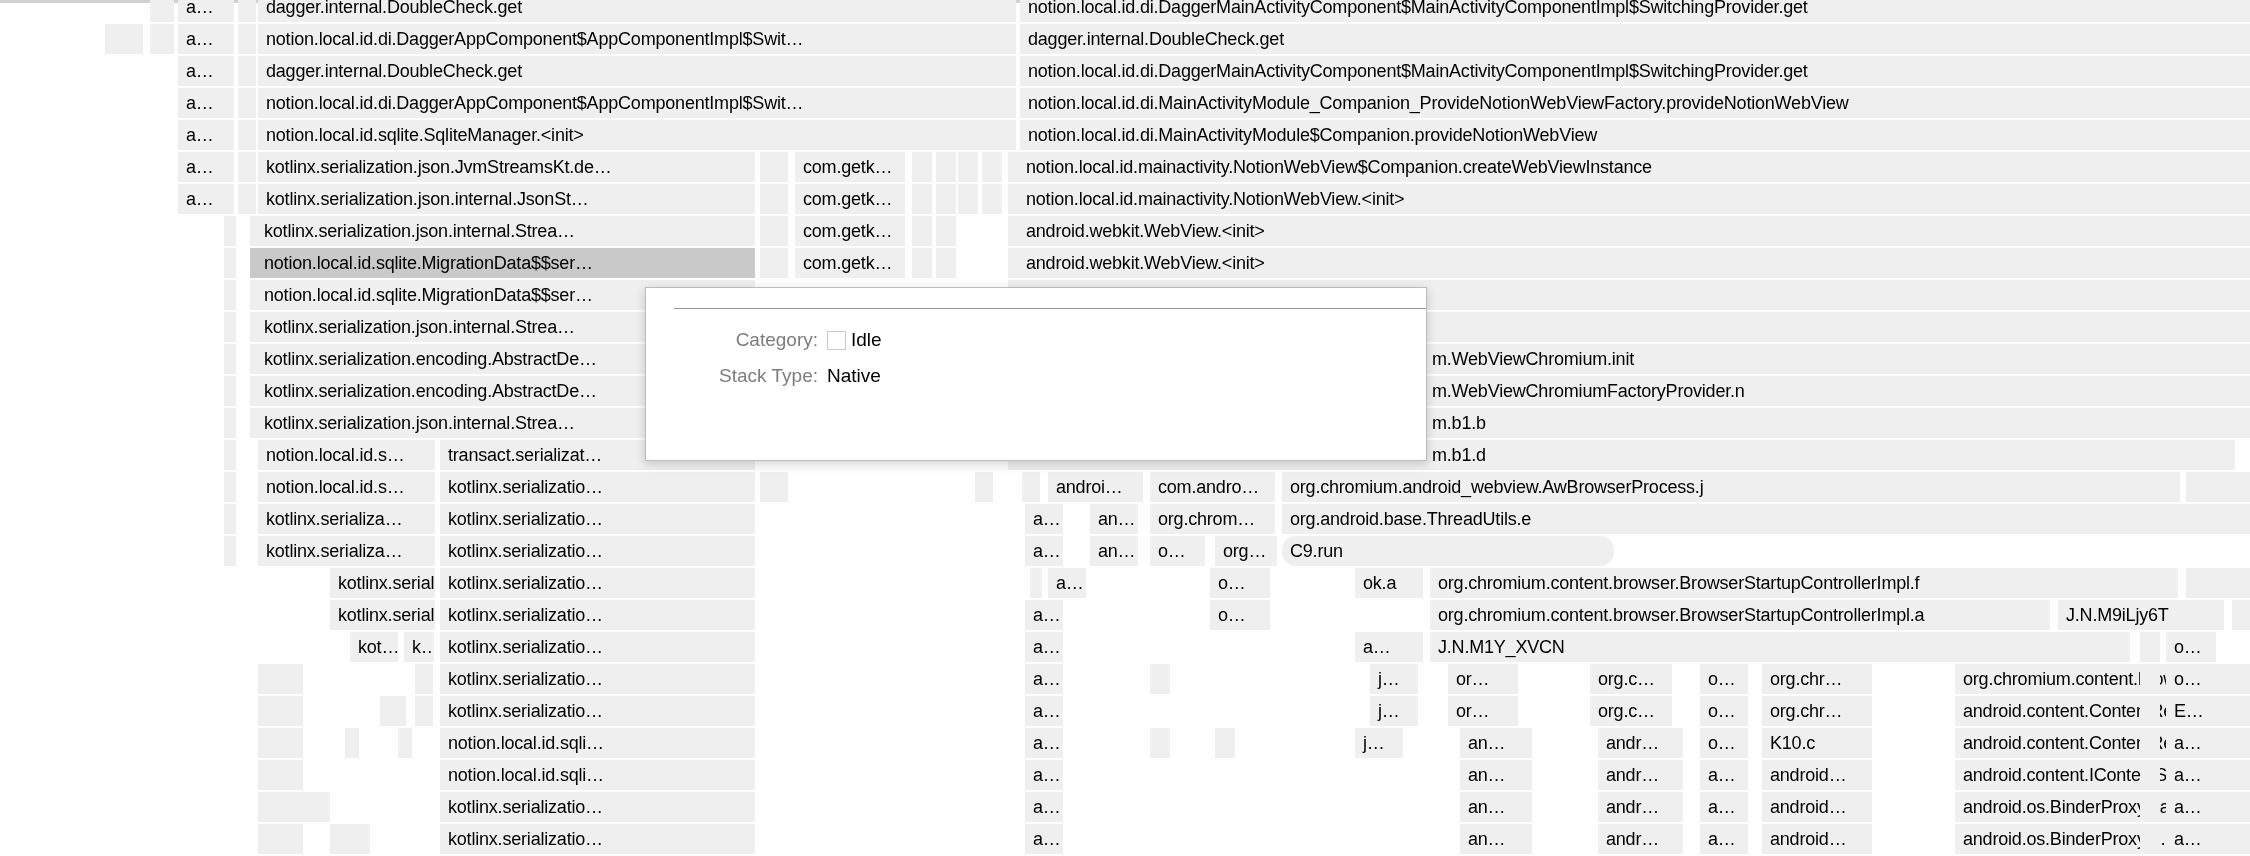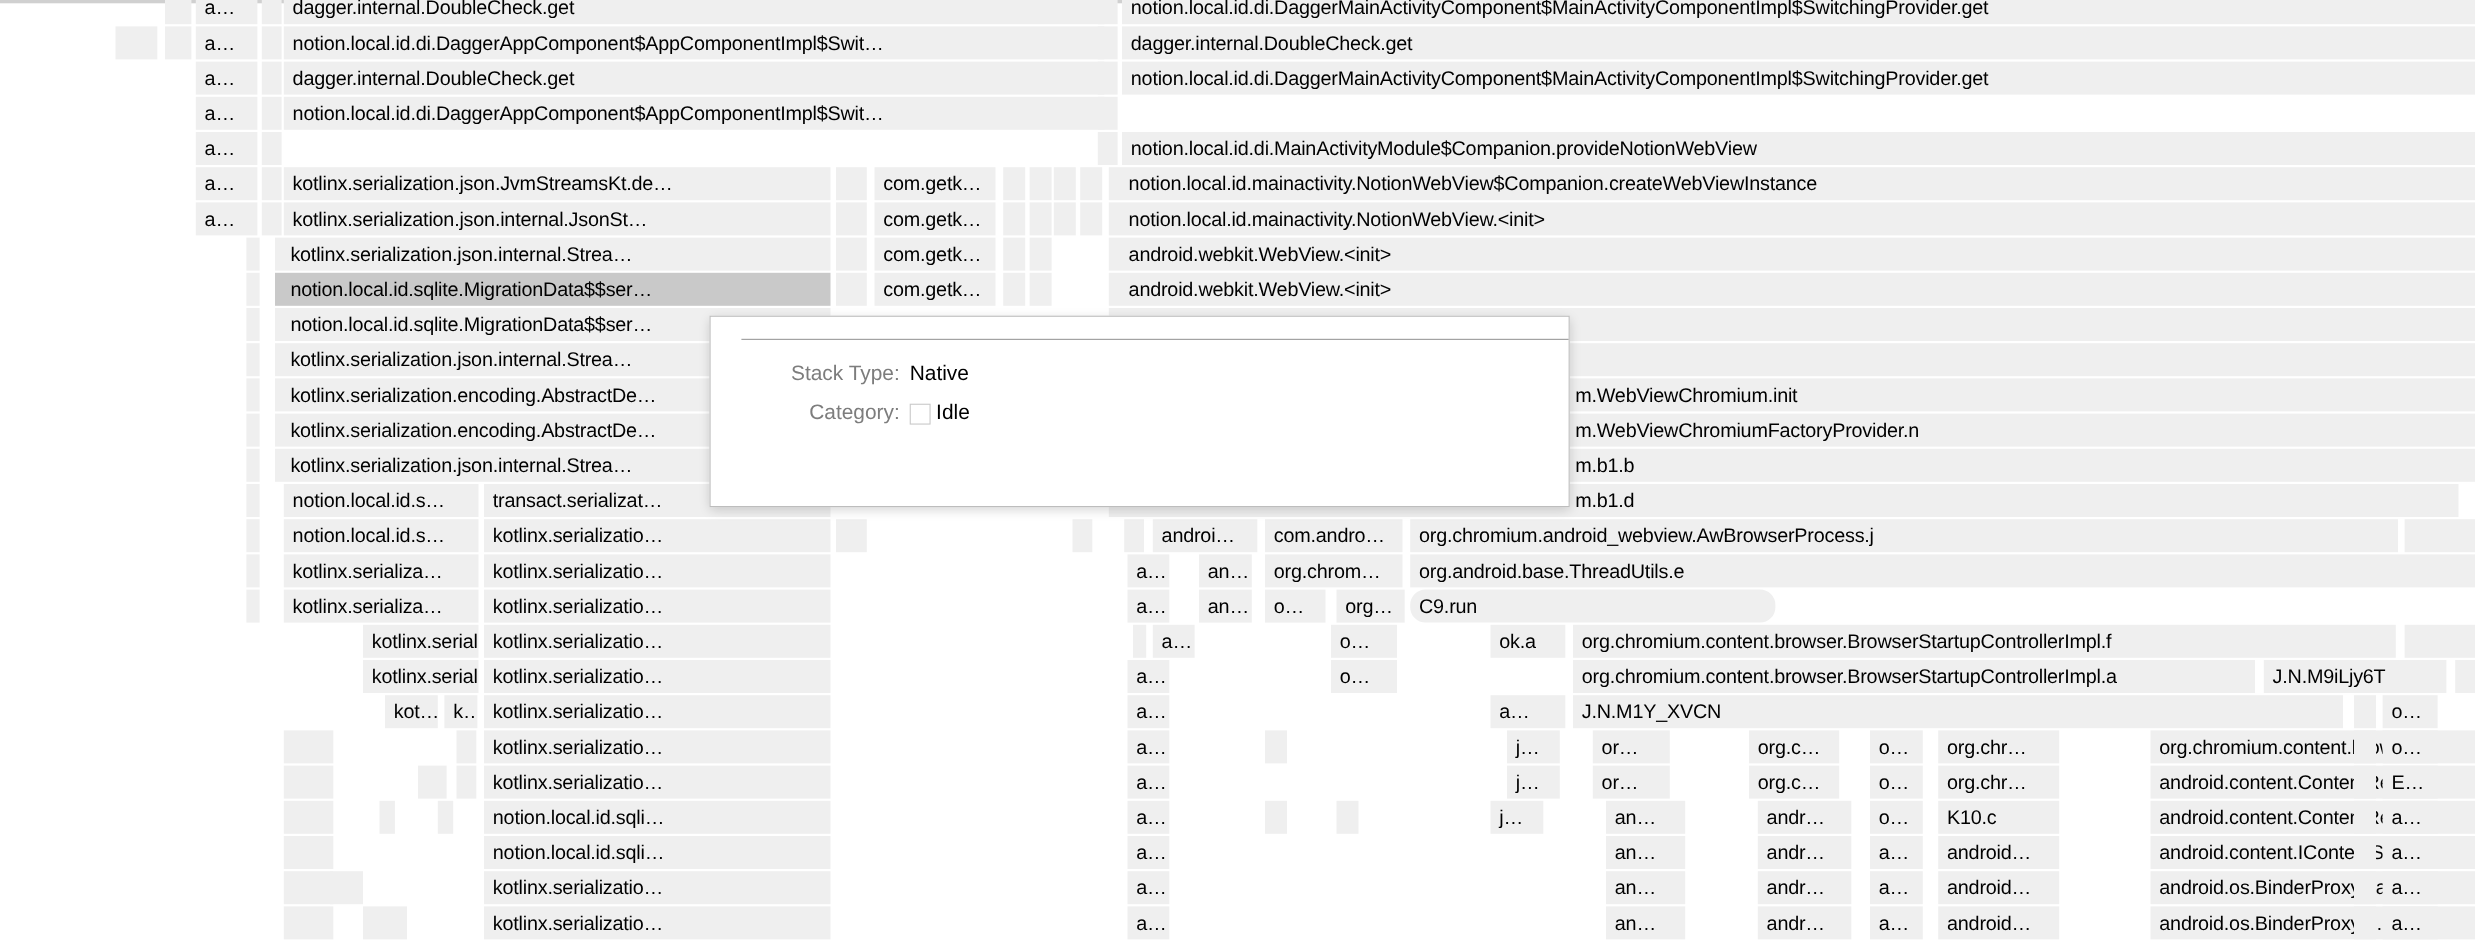--- a/index.html
+++ b/index.html
@@ -83,29 +83,29 @@
 </style>
 </head>
 <body>
 
 <div id="stage">
   <div id="top-strip"></div>
 
   <div id="tooltip">
     <div class="tt-divider"></div>
     <div class="tt-row">
-      <span class="tt-label">Stack Type:</span>
-      <span class="tt-value">Native</span>
-    </div>
-    <div class="tt-row">
       <span class="tt-label">Category:</span>
       <span class="tt-value">
         <span class="tt-swatch"></span>
         <span>Idle</span>
       </span>
+    </div>
+    <div class="tt-row">
+      <span class="tt-label">Stack Type:</span>
+      <span class="tt-value">Native</span>
     </div>
   </div>
 <div class="blk" style="left: 150px; top: -8px; width: 24px;"></div>
     <div class="blk" style="left: 178px; top: -8px; width: 56px;"><span style="padding-left: 8px;">a…</span></div>
     <div class="blk" style="left: 238px; top: -8px; width: 18px;"></div>
     <div class="blk" style="left: 258px; top: -8px; width: 746px;"><span style="padding-left: 8px;">dagger.internal.DoubleCheck.get</span></div>
     <div class="blk" style="left: 998px; top: -8px; width: 18px;"></div>
     <div class="blk" style="left: 1020px; top: -8px; width: 1230px;"><span style="padding-left: 8px;">notion.local.id.di.DaggerMainActivityComponent$MainActivityComponentImpl$SwitchingProvider.get</span></div>
     <div class="blk" style="left: 105px; top: 24px; width: 38px;"></div>
     <div class="blk" style="left: 150px; top: 24px; width: 24px;"></div>
@@ -116,22 +116,24 @@
     <div class="blk" style="left: 1020px; top: 24px; width: 1230px;"><span style="padding-left: 8px;">dagger.internal.DoubleCheck.get</span></div>
     <div class="blk" style="left: 178px; top: 56px; width: 56px;"><span style="padding-left: 8px;">a…</span></div>
     <div class="blk" style="left: 238px; top: 56px; width: 18px;"></div>
     <div class="blk" style="left: 258px; top: 56px; width: 746px;"><span style="padding-left: 8px;">dagger.internal.DoubleCheck.get</span></div>
     <div class="blk" style="left: 998px; top: 56px; width: 18px;"></div>
     <div class="blk" style="left: 1020px; top: 56px; width: 1230px;"><span style="padding-left: 8px;">notion.local.id.di.DaggerMainActivityComponent$MainActivityComponentImpl$SwitchingProvider.get</span></div>
     <div class="blk" style="left: 178px; top: 88px; width: 56px;"><span style="padding-left: 8px;">a…</span></div>
     <div class="blk" style="left: 238px; top: 88px; width: 18px;"></div>
     <div class="blk" style="left: 258px; top: 88px; width: 746px;"><span style="padding-left: 8px;">notion.local.id.di.DaggerAppComponent$AppComponentImpl$Swit…</span></div>
     <div class="blk" style="left: 998px; top: 88px; width: 18px;"></div>
+    <div class="blk" style="left: 1020px; top: 88px; width: 1230px;"><span style="padding-left: 8px;">notion.local.id.di.MainActivityModule_Companion_ProvideNotionWebViewFactory.provideNotionWebView</span></div>
     <div class="blk" style="left: 178px; top: 120px; width: 56px;"><span style="padding-left: 8px;">a…</span></div>
     <div class="blk" style="left: 238px; top: 120px; width: 18px;"></div>
+    <div class="blk" style="left: 258px; top: 120px; width: 746px;"><span style="padding-left: 8px;">notion.local.id.sqlite.SqliteManager.&lt;init&gt;</span></div>
     <div class="blk" style="left: 998px; top: 120px; width: 18px;"></div>
     <div class="blk" style="left: 1020px; top: 120px; width: 1230px;"><span style="padding-left: 8px;">notion.local.id.di.MainActivityModule$Companion.provideNotionWebView</span></div>
     <div class="blk" style="left: 178px; top: 152px; width: 56px;"><span style="padding-left: 8px;">a…</span></div>
     <div class="blk" style="left: 238px; top: 152px; width: 18px;"></div>
     <div class="blk" style="left: 258px; top: 152px; width: 497px;"><span style="padding-left: 8px;">kotlinx.serialization.json.JvmStreamsKt.de…</span></div>
     <div class="blk" style="left: 760px; top: 152px; width: 28px;"></div>
     <div class="blk" style="left: 795px; top: 152px; width: 110px;"><span style="padding-left: 8px;">com.getk…</span></div>
     <div class="blk" style="left: 912px; top: 152px; width: 20px;"></div>
     <div class="blk" style="left: 936px; top: 152px; width: 20px;"></div>
     <div class="blk" style="left: 958px; top: 152px; width: 20px;"></div>

